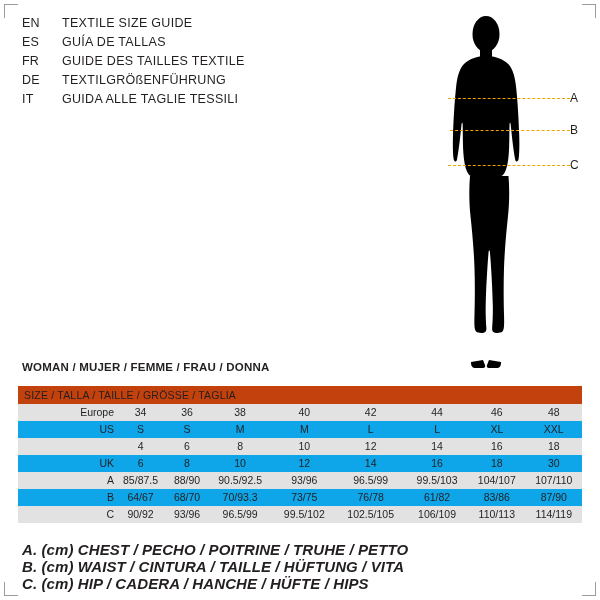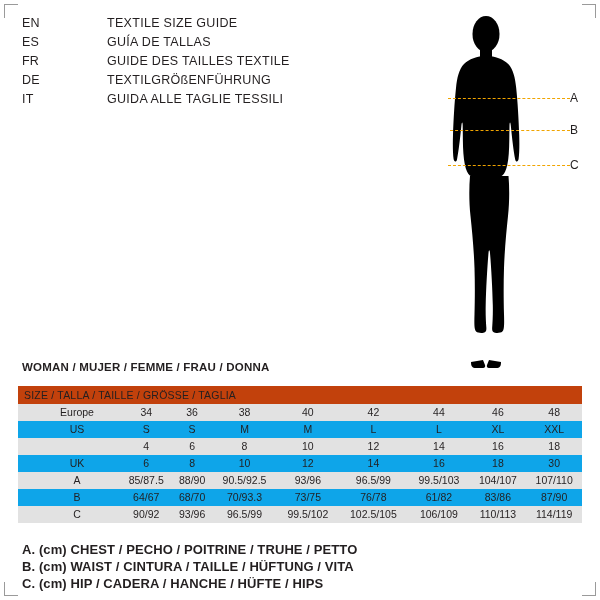--- a/index.html
+++ b/index.html
@@ -26,21 +26,20 @@
     position: absolute;
     left: 22px;
     top: 14px;
     width: 330px;
   }
   .lang-row {
     display: flex;
     align-items: flex-start;
     height: 19px;
     line-height: 19px;
-    gap: 45px;
   }
   .lang-code {
     width: 40px;
     flex: 0 0 40px;
     font-size: 12.5px;
     letter-spacing: 0.2px;
     color: #231f20;
   }
   .lang-title {
     font-size: 12.5px;
@@ -95,22 +94,22 @@
     color: #231f20;
   }
   .size-table td {
     padding: 0;
     height: 17px;
     line-height: 17px;
     text-align: center;
     font-size: 10.5px;
   }
   .size-table td.rowlabel {
-    text-align: center;
-    padding-left: 16px;
+    text-align: right;
+    padding-left: 10px;
     width: 86px;
   }
   .row-head td {
     background: #c2410c;
     font-weight: normal;
     text-align: left;
     padding-left: 6px;
     letter-spacing: 0.2px;
     height: 18px;
     line-height: 18px;
@@ -123,25 +122,26 @@
   }
 
   
   .notes {
     position: absolute;
     left: 22px;
     top: 541px;
     width: 420px;
   }
   .note {
-    font-size: 13px;
+    font-size: 15px;
     font-weight: bold;
     letter-spacing: 0.1px;
     line-height: 17px;
     color: #231f20;
+    font-style: italic;
   }
 
   
   .corner {
     position: absolute;
     width: 13px;
     height: 13px;
     border-color: #9a9a9a;
     border-style: solid;
   }

